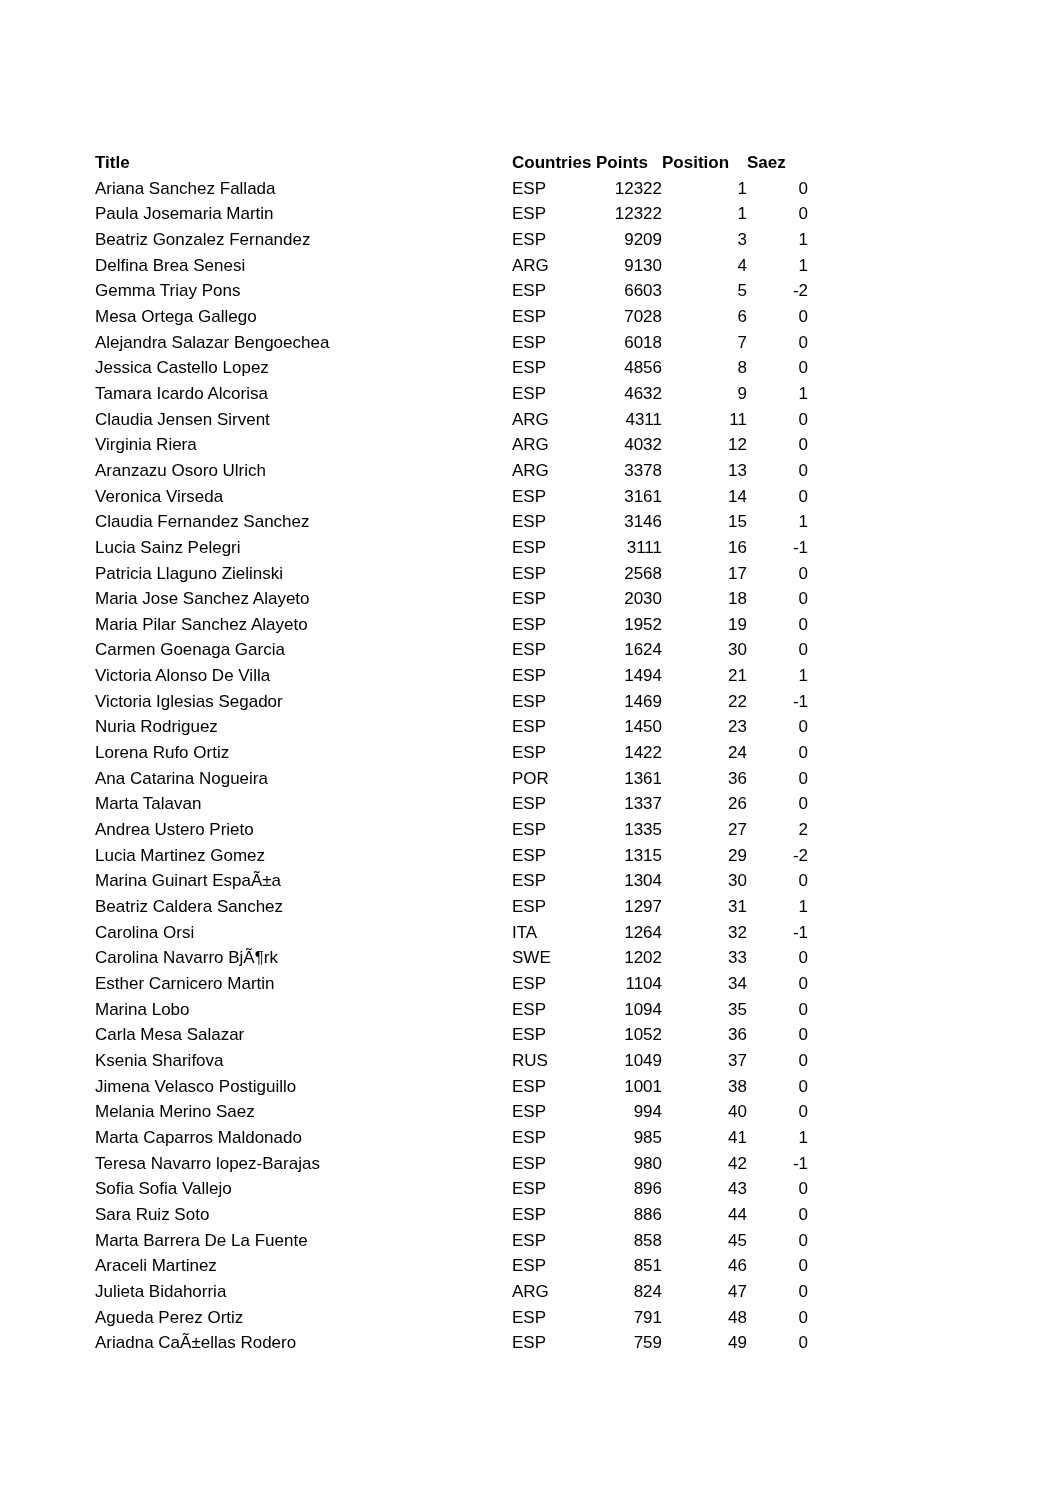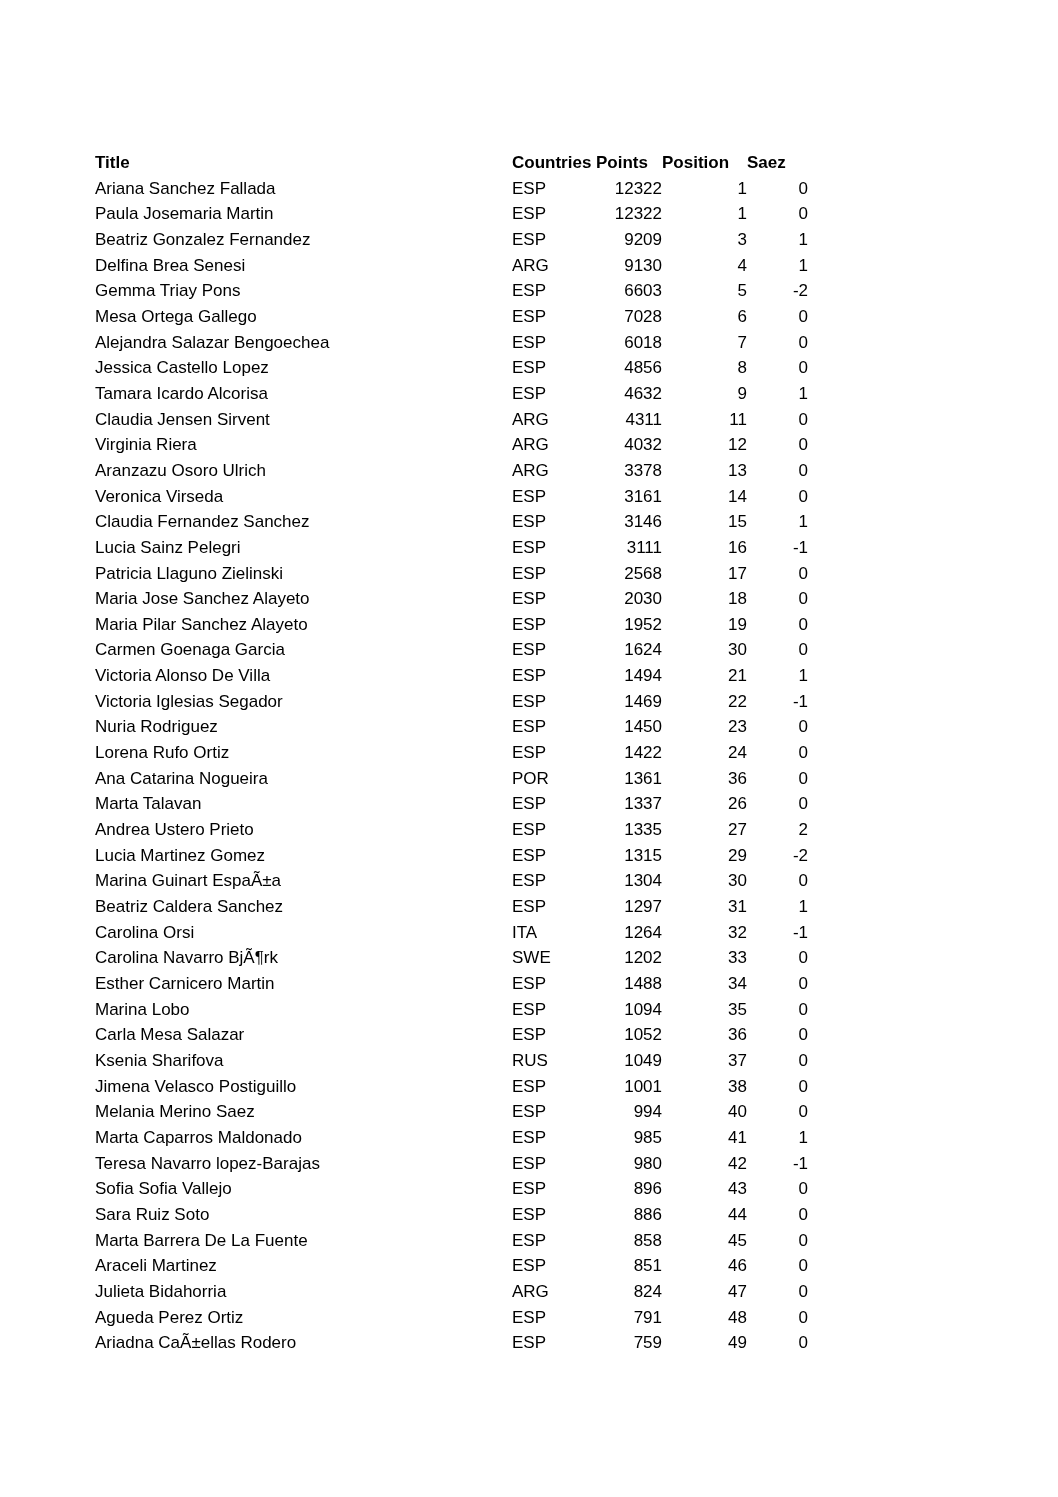--- a/index.html
+++ b/index.html
@@ -275,21 +275,21 @@
         <tr>
           <td>Carolina Navarro BjÃ¶rk</td>
           <td>SWE</td>
           <td class="num">1202</td>
           <td class="num">33</td>
           <td class="num">0</td>
         </tr>
         <tr>
           <td>Esther Carnicero Martin</td>
           <td>ESP</td>
-          <td class="num">1488</td>
+          <td class="num">1104</td>
           <td class="num">34</td>
           <td class="num">0</td>
         </tr>
         <tr>
           <td>Marina Lobo</td>
           <td>ESP</td>
           <td class="num">1094</td>
           <td class="num">35</td>
           <td class="num">0</td>
         </tr>

